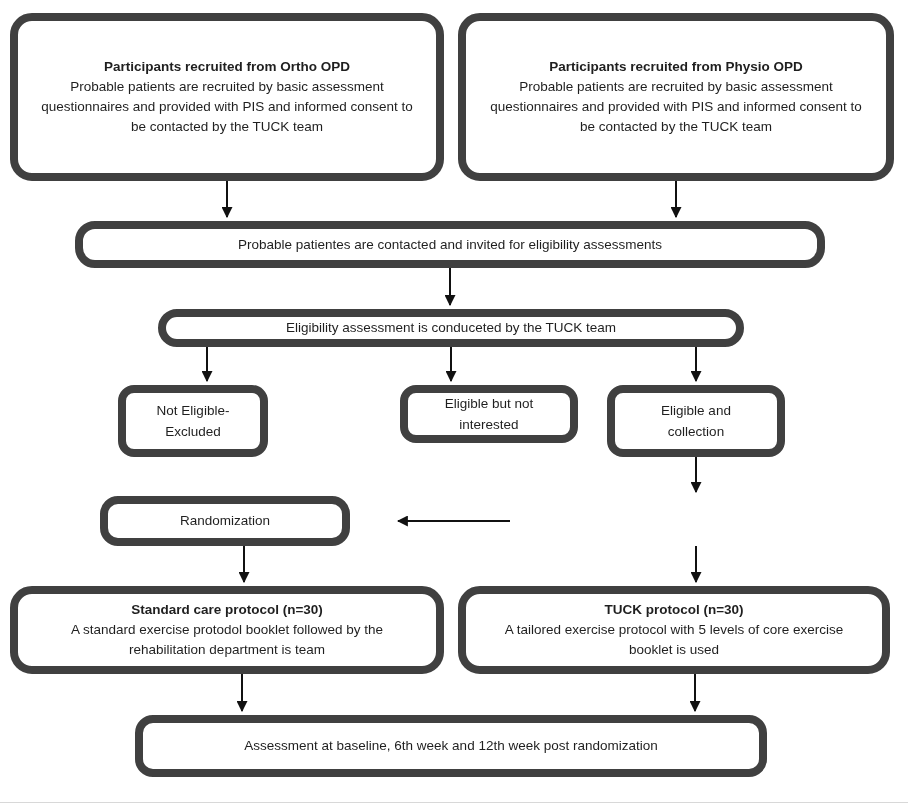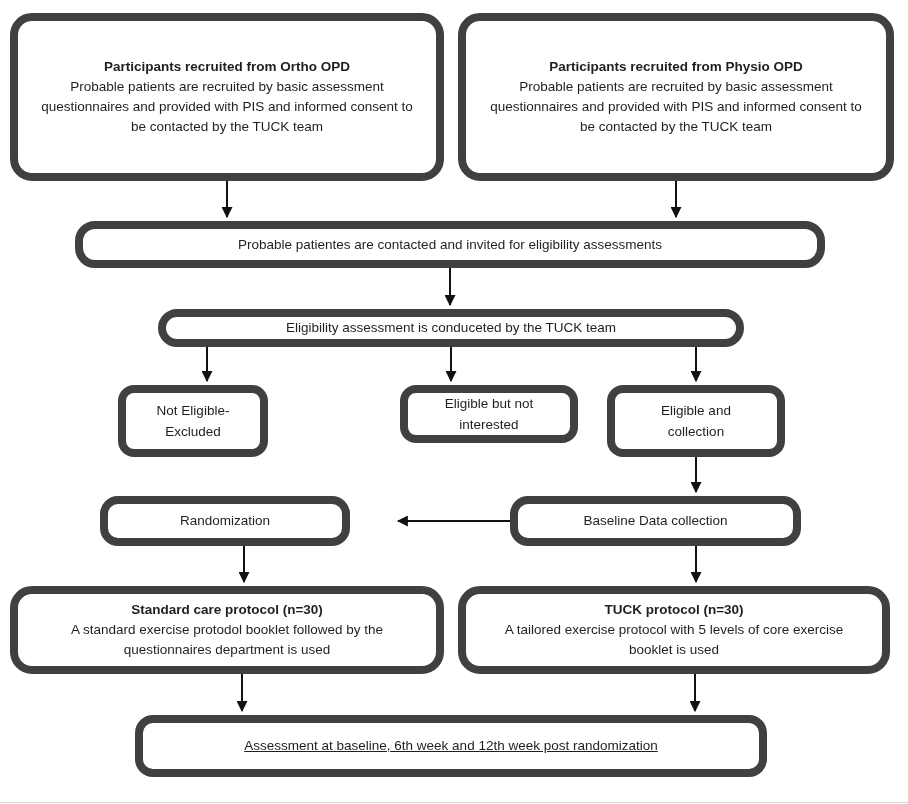--- a/index.html
+++ b/index.html
@@ -44,21 +44,21 @@
   #node-physio       { left: 458px; top: 13px;  width: 436px; height: 168px; border-radius: 22px; padding: 0 22px; }
   #node-contacted    { left: 75px;  top: 221px; width: 750px; height: 47px;  border-radius: 20px; align-items: center; }
   #node-eligibility  { left: 158px; top: 309px; width: 586px; height: 38px;  border-radius: 19px; text-align: center; }
   #node-not-eligible   { left: 118px; top: 385px; width: 150px; height: 72px; border-radius: 16px; }
   #node-not-interested { left: 370px; top: 385px; width: 178px; height: 58px; border-radius: 16px; margin-left: 30px; }
   #node-interested     { left: 607px; top: 385px; width: 178px; height: 72px; border-radius: 16px; }
   #node-randomization  { left: 100px; top: 496px; width: 250px; height: 50px; border-radius: 18px; }
   #node-baseline       { left: 510px; top: 496px; width: 291px; height: 50px; border-radius: 18px; }
   #node-standard     { left: 10px;  top: 586px; width: 434px; height: 88px; border-radius: 22px; padding: 0 18px; }
   #node-tuck         { left: 458px; top: 586px; width: 432px; height: 88px; border-radius: 22px; padding: 9px 18px; }
-  #node-assessment   { left: 135px; top: 715px; width: 632px; height: 62px; border-radius: 18px; text-decoration: underline; }
+  #node-assessment   { left: 135px; top: 715px; width: 632px; height: 62px; border-radius: 18px; }
 
   .page-edge-line {
     position: absolute;
     left: 0; bottom: 1px;
     width: 100%; height: 1px;
     background: #d8d8d8;
   }
 </style>
 </head>
 <body>
@@ -139,27 +139,24 @@
 
   <div class="node" id="node-interested">
     <div class="multiline">Eligible and
 collection</div>
   </div>
 
   <div class="node" id="node-randomization">
     <div>Randomization</div>
   </div>
 
-  <div class="node" id="node-baseline">
-    <div>Baseline Data collection</div>
-  </div>
 
   <div class="node" id="node-standard">
     <div class="title">Standard care protocol (n=30)</div>
-    <div class="body">A standard exercise protodol booklet followed by the questionnaires department is used</div>
+    <div class="body">A standard exercise protodol booklet followed by the rehabilitation department is team</div>
   </div>
 
   <div class="node" id="node-tuck">
     <div class="title">TUCK protocol (n=30)</div>
     <div class="body">A tailored exercise protocol with 5 levels of core exercise booklet is used</div>
   </div>
 
   <div class="node" id="node-assessment">
     <div>Assessment at baseline, 6th week and 12th week post randomization</div>
   </div>

